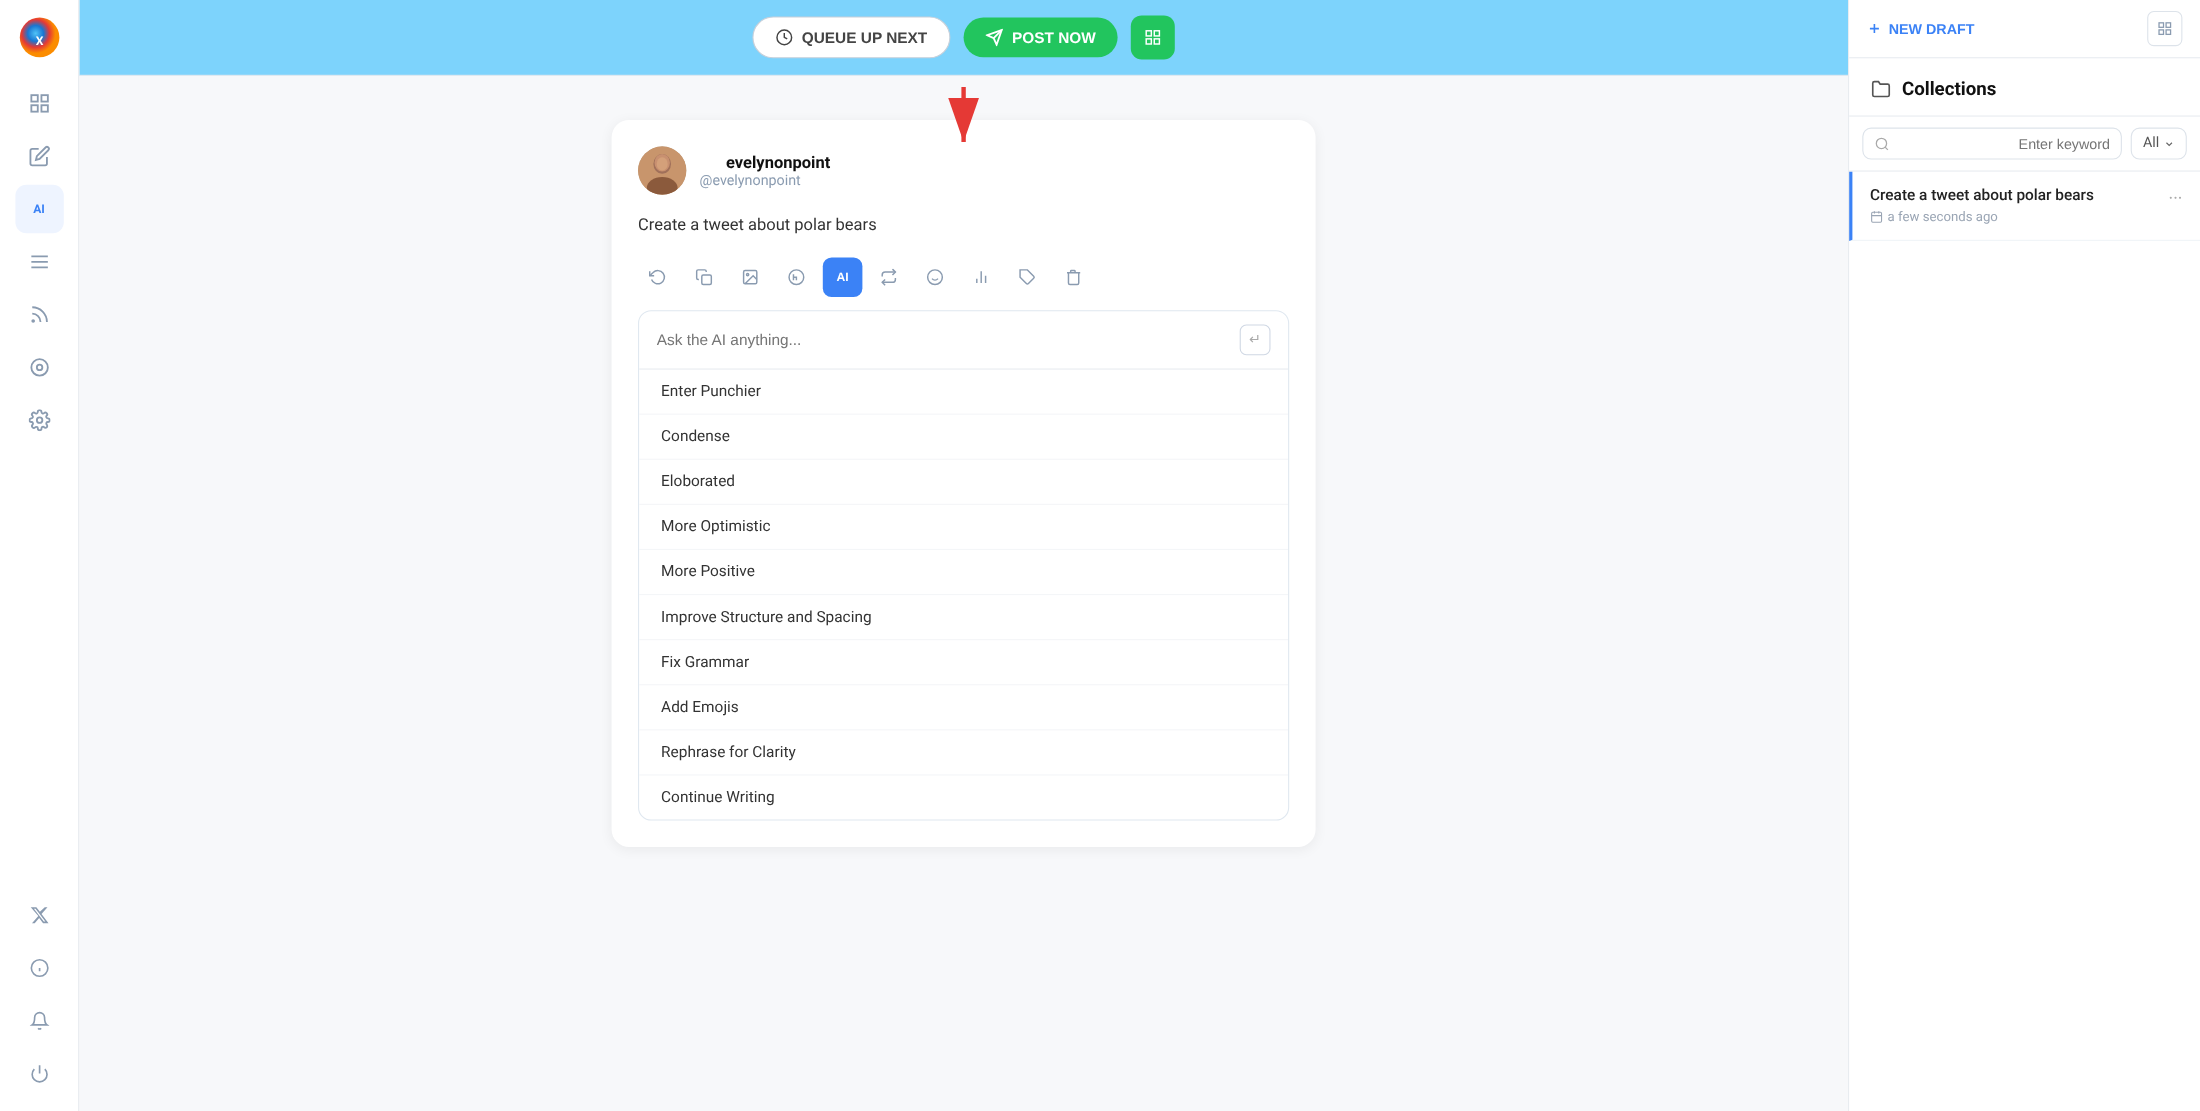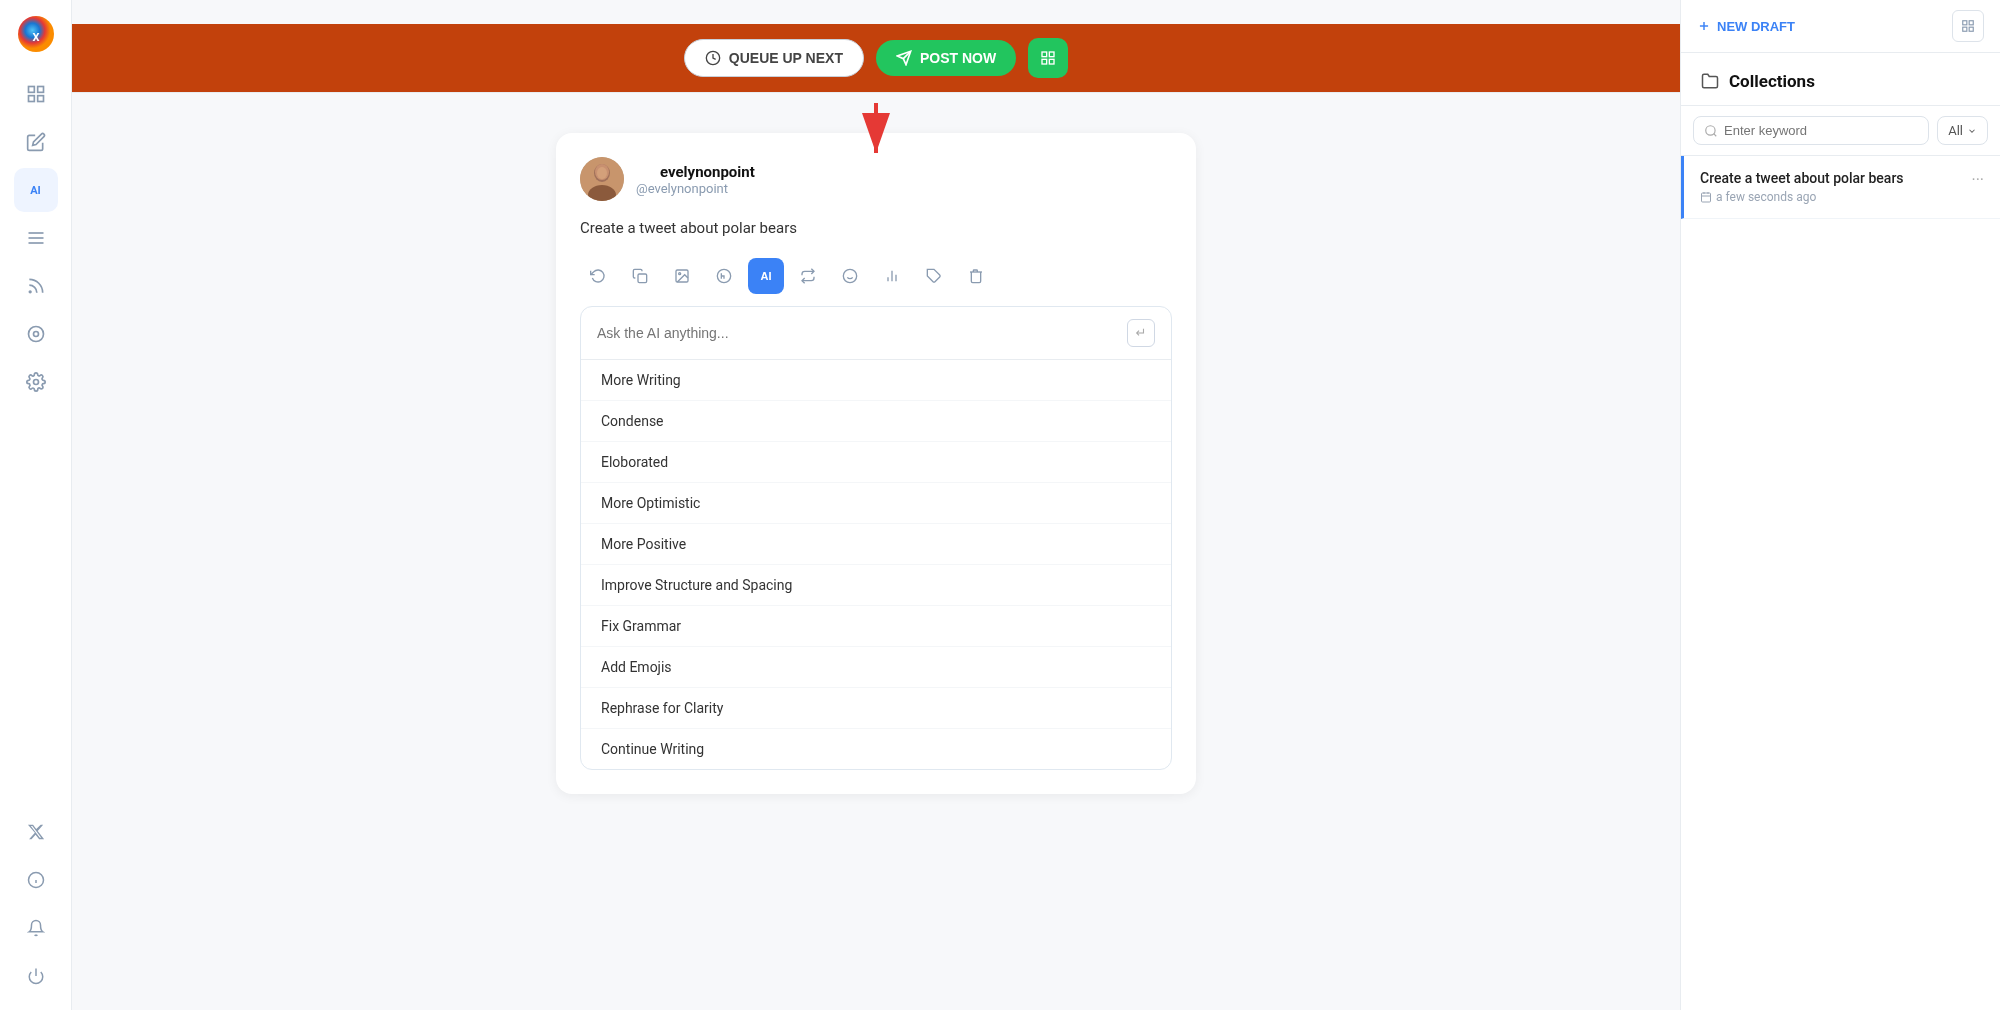--- a/index.html
+++ b/index.html
@@ -44,28 +44,27 @@
     
     .main-content {
       flex: 1;
       display: flex;
       flex-direction: column;
       overflow: hidden;
     }
 
     
     .topbar {
-      background: #c2410c;
+      background: #7dd3fc;
       padding: 14px 24px;
       display: flex;
       align-items: center;
       justify-content: center;
       gap: 12px;
       border-bottom: 1px solid #e8ecf0;
-      margin-top: 24px;
     }
     .btn-queue {
       display: flex;
       align-items: center;
       gap: 8px;
       padding: 10px 20px;
       border: 1.5px solid #c8d0da;
       border-radius: 24px;
       background: #fff;
       cursor: pointer;
@@ -278,20 +277,21 @@
       border-radius: 8px;
       padding: 6px 10px;
     }
     .search-input {
       border: none;
       outline: none;
       font-size: 13px;
       color: #555;
       background: transparent;
       flex: 1;
+      text-align: right;
     }
     .filter-select {
       display: flex;
       align-items: center;
       gap: 4px;
       border: 1.5px solid #dde3ea;
       border-radius: 8px;
       padding: 6px 10px;
       font-size: 13px;
       color: #555;
@@ -559,21 +559,21 @@
             </svg>
         </button>
       </div>
 
       <div class="ai-panel">
         <div class="ai-input-row">
           <input class="ai-input" type="text" placeholder="Ask the AI anything..." style="">
           <button class="ai-enter-btn">↵</button>
         </div>
         <div>
-          <div class="ai-menu-item">More Writing</div>
+          <div class="ai-menu-item">Enter Punchier</div>
           <div class="ai-menu-item">Condense</div>
           <div class="ai-menu-item">Eloborated</div>
           <div class="ai-menu-item">More Optimistic</div>
           <div class="ai-menu-item">More Positive</div>
           <div class="ai-menu-item">Improve Structure and Spacing</div>
           <div class="ai-menu-item">Fix Grammar</div>
           <div class="ai-menu-item">Add Emojis</div>
           <div class="ai-menu-item">Rephrase for Clarity</div>
           <div class="ai-menu-item">Continue Writing</div>
         </div>

